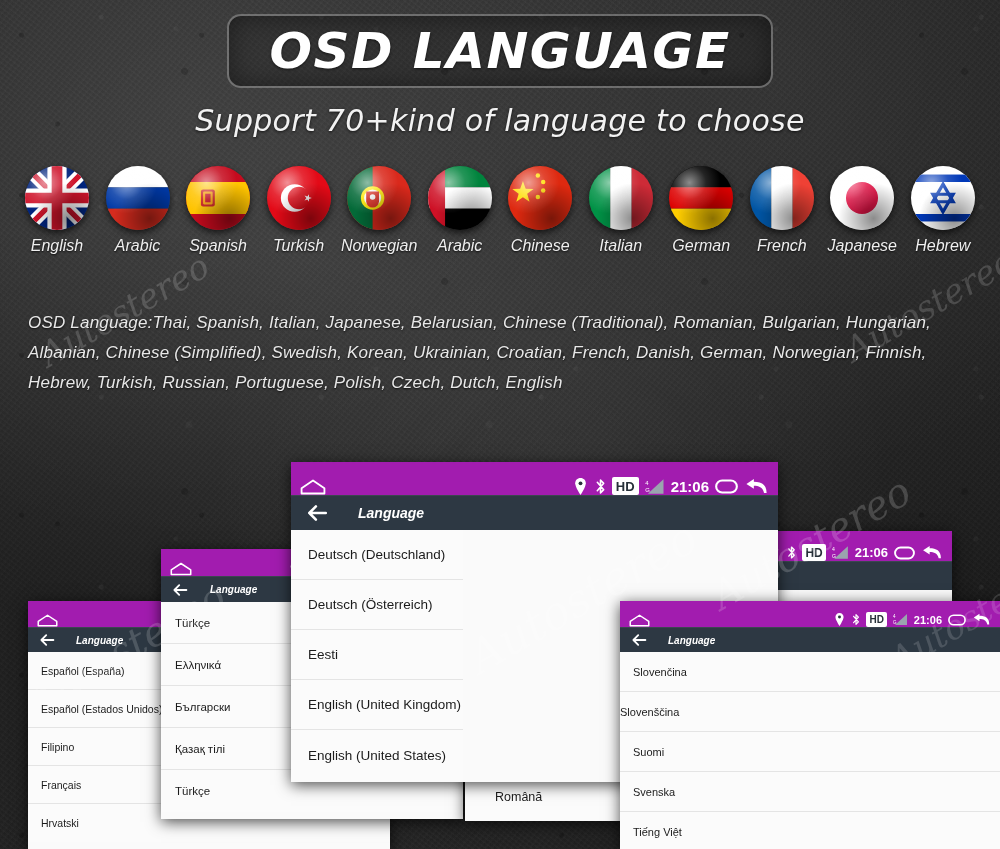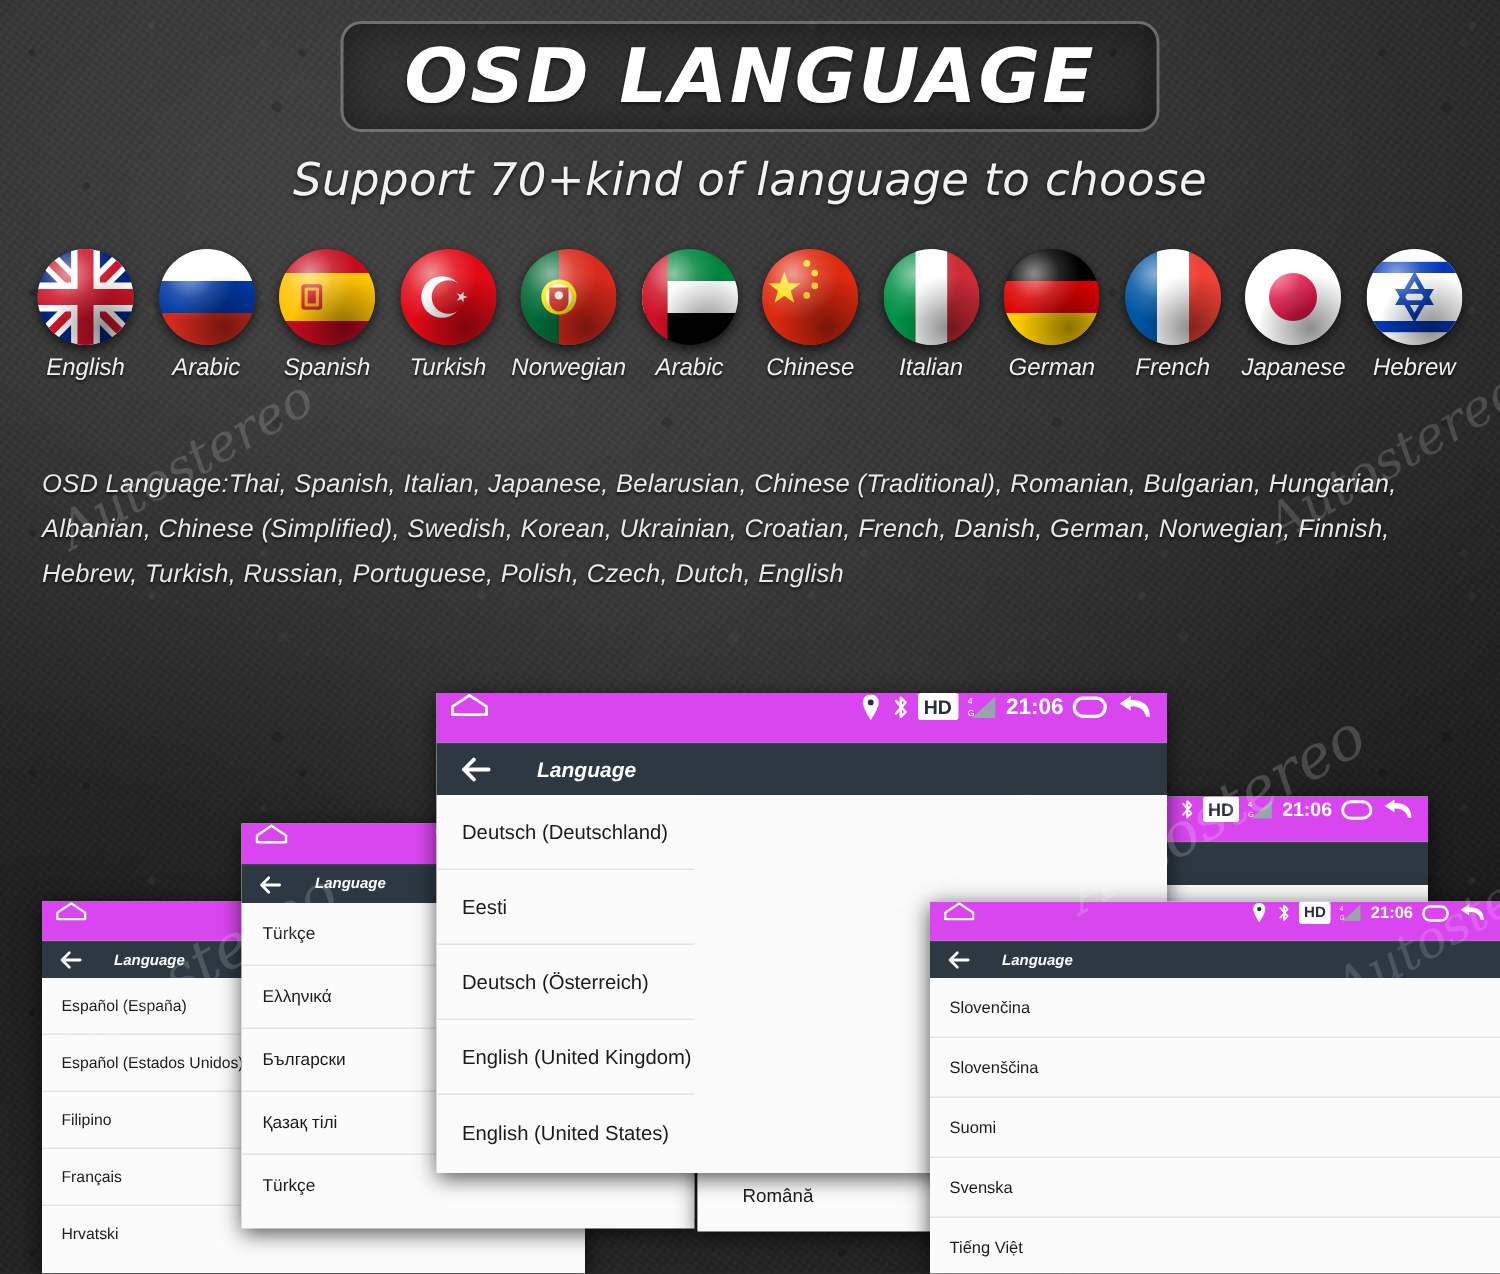--- a/index.html
+++ b/index.html
@@ -114,22 +114,22 @@
   }
 
   
   .shot {
     position: absolute;
     background: #fafafa;
     box-shadow: 0 3px 14px rgba(0,0,0,.7);
     overflow: hidden;
   }
   .status-bar {
-    background: #d946ef;
-    display: flex; align-items: flex-start;
+    background: #a21caf;
+    display: flex; align-items: flex-end;
     padding: 0 9px;
     position: relative;
   }
   .app-bar {
     background: #2d3843;
     display: flex; align-items: center;
     border-top: 1px solid rgba(255,255,255,.07);
   }
   .app-bar-title {
     color: #fff; font-weight: 700;
@@ -511,22 +511,22 @@
       <div class="app-bar" style="height: 35px; padding-left: 15px;">
         <span>
           <svg width="22" height="22" viewBox="0 0 20 20">
             <path d="M18,10 L3,10 M9,4 L3,10 L9,16" fill="none" stroke="#fff" stroke-width="2.3" stroke-linecap="round" stroke-linejoin="round"></path>
           </svg>
         </span>
         <span class="app-bar-title" style="font-size: 14px; margin-left: 30px;">Language</span>
       </div>
       <div class="lang-list" style="width: 172px;">
         <div class="lang-row" style="height: 50px; font-size: 13.5px; padding-left: 17px;">Deutsch (Deutschland)</div>
+        <div class="lang-row" style="height: 50px; font-size: 13.5px; padding-left: 17px;">Deutsch (Österreich)</div>
         <div class="lang-row" style="height: 50px; font-size: 13.5px; padding-left: 17px;">Eesti</div>
-        <div class="lang-row" style="height: 50px; font-size: 13.5px; padding-left: 17px;">Deutsch (Österreich)</div>
         <div class="lang-row" style="height: 50px; font-size: 13.5px; padding-left: 17px;">English (United Kingdom)</div>
         <div class="lang-row" style="height: 50px; font-size: 13.5px; padding-left: 17px;">English (United States)</div>
       </div>
     </div>
     <div class="shot" style="left: 465px; top: 531px; width: 487px; height: 290px; z-index: 6;">
       <div class="status-bar" style="height: 30px;">
         <span>
           <svg width="24" height="15" viewBox="0 0 34 21">
             <path d="M2,19 L2,12 L17,2 L32,12 L32,19 Z" fill="none" stroke="#fff" stroke-width="2.4" stroke-linejoin="round"></path>
           </svg>
@@ -623,21 +623,21 @@
       <div class="app-bar" style="height: 25px; padding-left: 11px;">
         <span>
           <svg width="16" height="16" viewBox="0 0 20 20">
             <path d="M18,10 L3,10 M9,4 L3,10 L9,16" fill="none" stroke="#fff" stroke-width="2.3" stroke-linecap="round" stroke-linejoin="round"></path>
           </svg>
         </span>
         <span class="app-bar-title" style="font-size: 10px; margin-left: 21px;">Language</span>
       </div>
       <div class="lang-list" style="width: 380px;">
         <div class="lang-row" style="height: 40px; font-size: 11px; padding-left: 13px;">Slovenčina</div>
-        <div class="lang-row" style="height: 40px; font-size: 11px; padding-left: 13px;">Slovenščina</div>
+        <div class="lang-row" style="height: 40px; font-size: 11px; ">Slovenščina</div>
         <div class="lang-row" style="height: 40px; font-size: 11px; padding-left: 13px;">Suomi</div>
         <div class="lang-row" style="height: 40px; font-size: 11px; padding-left: 13px;">Svenska</div>
         <div class="lang-row" style="height: 40px; font-size: 11px; padding-left: 13px;">Tiếng Việt</div>
       </div>
     </div>
   </div>
 
 <div class="wm" id="wm-e">Autostereo</div>
 <div class="wm" id="wm-c">Autostereo</div>
 <div class="wm" id="wm-d">Autostereo</div>

